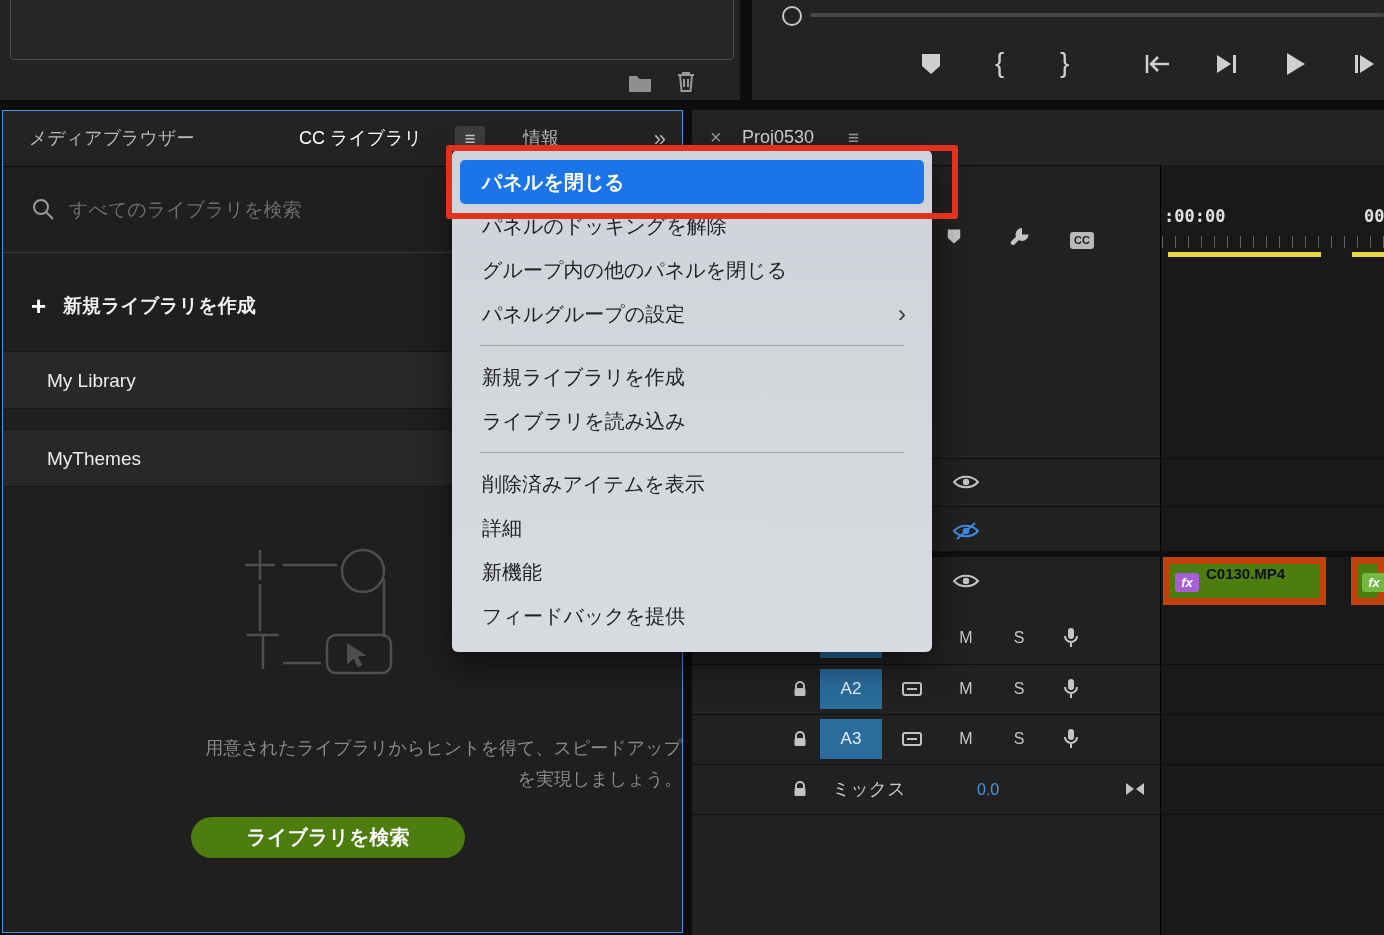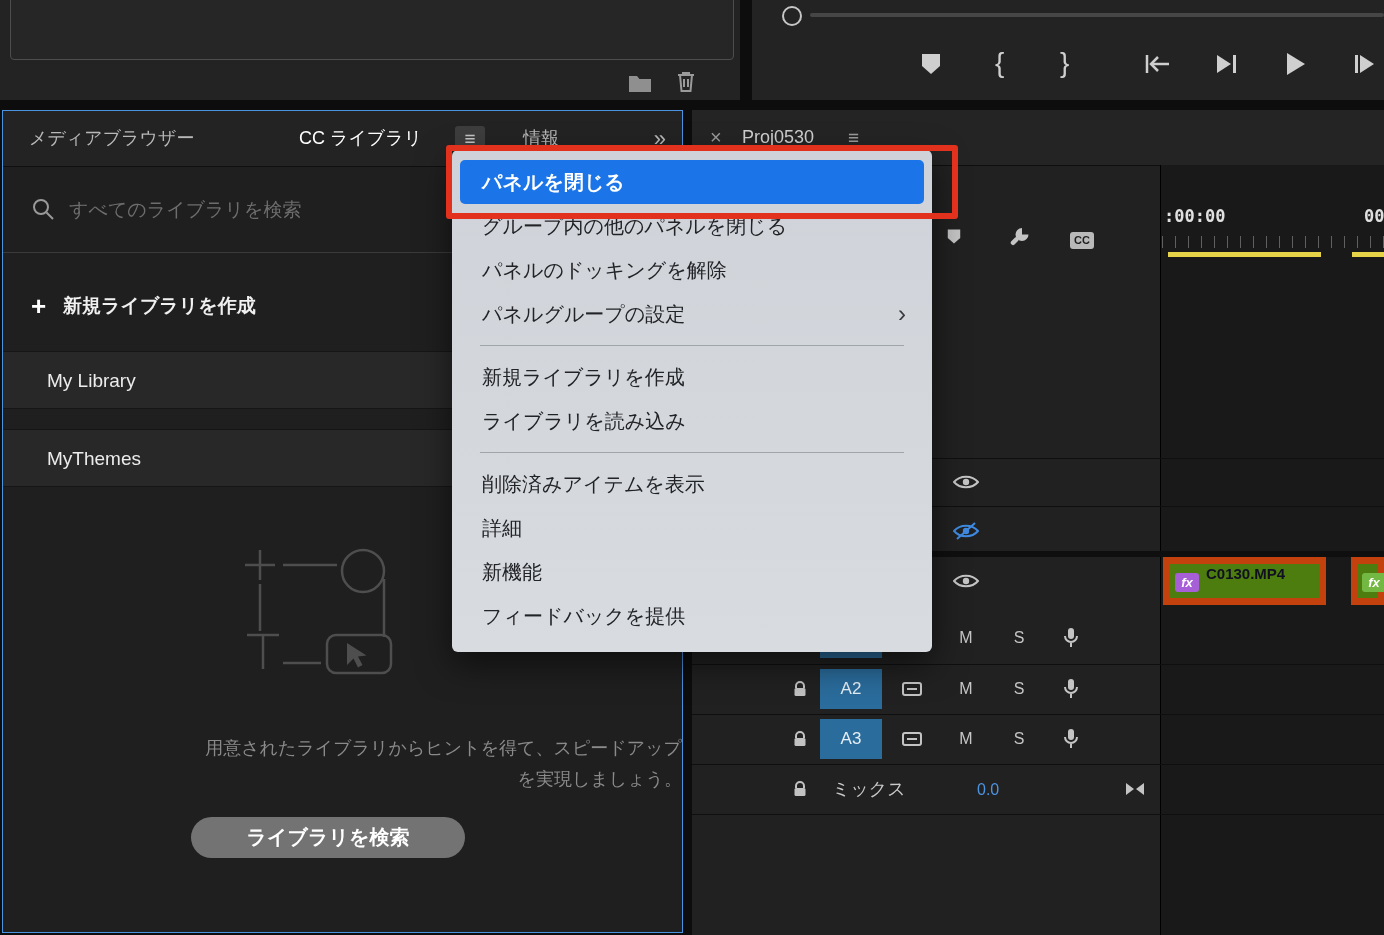--- a/index.html
+++ b/index.html
@@ -32,21 +32,21 @@
   .search-input{position:absolute;left:64px;top:24px;width:560px;height:38px;background:transparent;border:none;outline:none;
                 color:#dddddd;font-size:19px;font-family:"Liberation Sans",sans-serif;}
   .search-input::placeholder{color:#6d6d6d;}
   .create-row{position:absolute;left:0;top:160px;width:100%;height:70px;cursor:pointer;}
   .create-row .plus{position:absolute;left:28px;top:0;height:70px;line-height:70px;color:#fff;font-size:26px;font-weight:bold;}
   .create-row .lbl{position:absolute;left:60px;top:0;height:70px;line-height:70px;color:#f0f0f0;font-size:19px;font-weight:bold;}
   .lib-item{position:absolute;left:0;width:100%;height:58px;line-height:58px;background:#282828;
             border-top:1px solid #161616;border-bottom:1px solid #161616;color:#ececec;font-size:19px;
             padding-left:44px;box-sizing:border-box;cursor:pointer;}
   .hint{position:absolute;left:0;top:622px;width:100%;text-align:right;color:#8a8a8a;font-size:18px;line-height:31px;}
-  .lib-btn{position:absolute;left:188px;top:706px;width:274px;height:41px;border-radius:21px;background:#737373;
+  .lib-btn{position:absolute;left:188px;top:706px;width:274px;height:41px;border-radius:21px;background:#4d7c0f;
            color:#fff;font-size:20px;font-weight:bold;text-align:center;line-height:41px;cursor:pointer;}
 
   
   .timeline-panel{position:absolute;left:692px;top:110px;width:692px;height:825px;background:#212121;}
   .tl-tabbar{position:absolute;left:0;top:0;width:100%;height:55px;background:#242424;border-bottom:1px solid #0e0e0e;}
   .lane-area{position:absolute;left:468px;top:55px;width:224px;height:770px;background:#191919;border-left:1px solid #000;box-sizing:border-box;}
   .rowline{position:absolute;left:0;width:692px;height:1px;background:#0f0f0f;}
   .avband{position:absolute;left:0;top:441px;width:692px;height:6px;background:#0f0f0f;}
   .tc{position:absolute;color:#e0e0e0;font-family:"DejaVu Sans Mono",monospace;font-size:17px;font-weight:bold;}
   .ruler-ticks{position:absolute;left:470px;top:126px;width:222px;height:12px;
@@ -369,22 +369,22 @@
       <span>
         <svg width="22" height="16" viewBox="0 0 22 16">
             <path d="M2 2 L10 8 L2 14 Z M20 2 L12 8 L20 14 Z" fill="#c4c4c4"></path>
           </svg>
       </span>
     </div>
   </div>
 
   <div class="ctx-menu">
     <div class="mi hl">パネルを閉じる</div>
+    <div class="mi">パネルのドッキングを解除</div>
     <div class="mi">グループ内の他のパネルを閉じる</div>
-    <div class="mi">パネルのドッキングを解除</div>
     <div class="mi">
       <span>パネルグループの設定</span>
       <span class="subarrow">›</span>
     </div>
     <div class="msep"></div>
     <div class="mi">新規ライブラリを作成</div>
     <div class="mi">ライブラリを読み込み</div>
     <div class="msep"></div>
     <div class="mi">削除済みアイテムを表示</div>
     <div class="mi">詳細</div>

